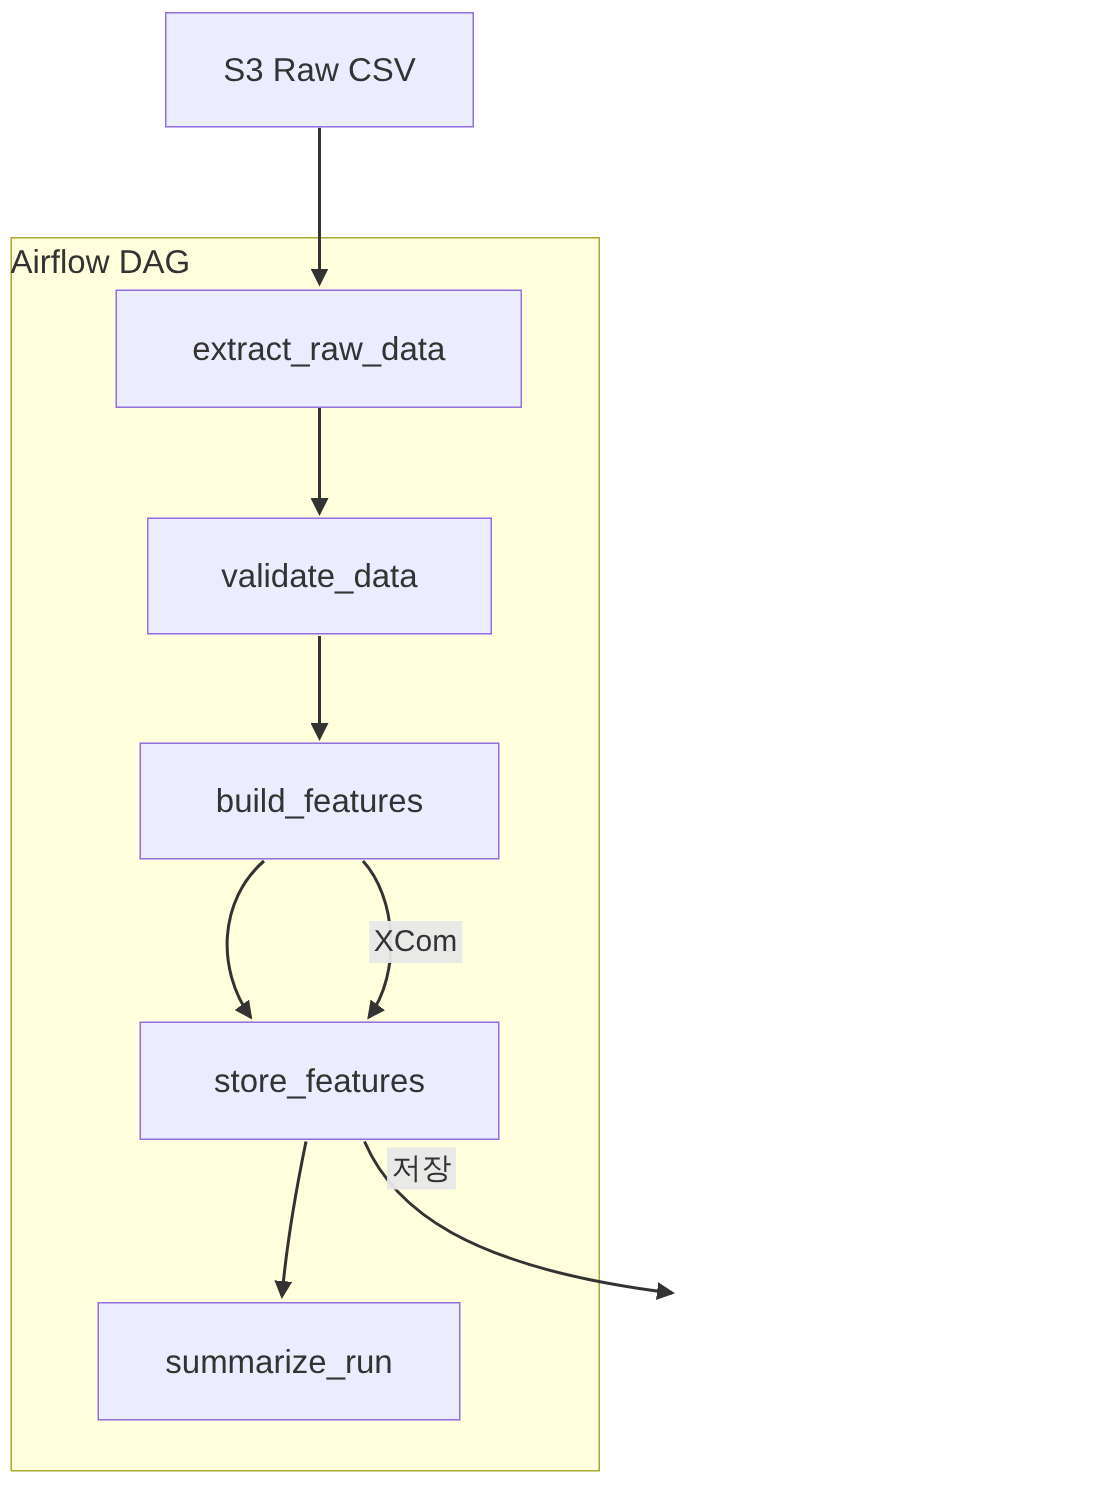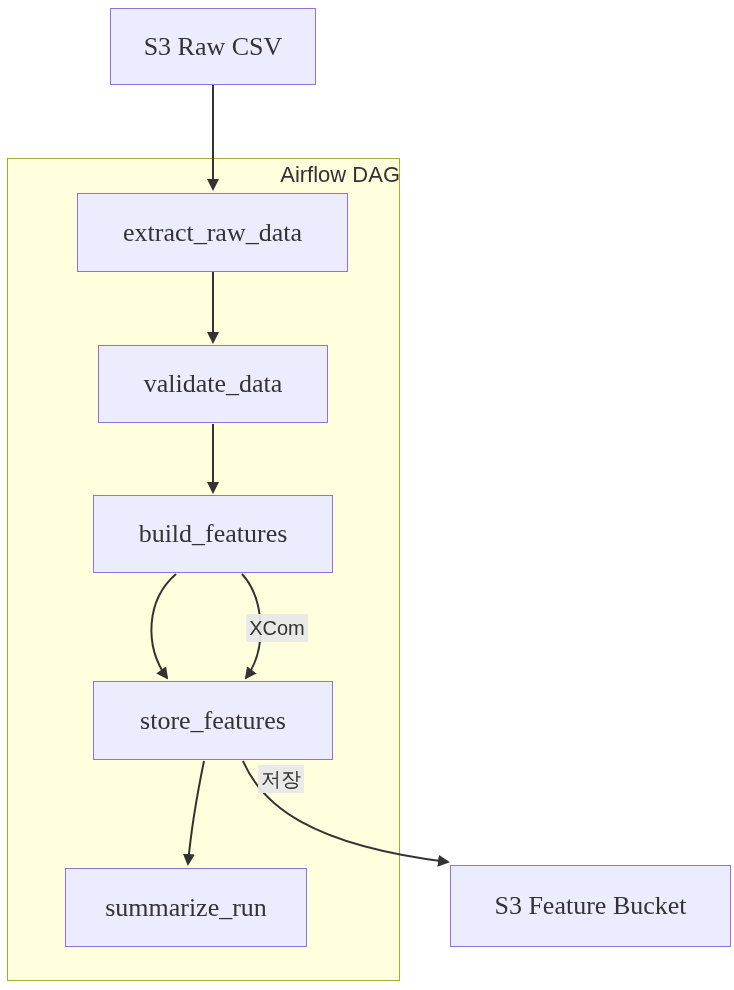--- a/index.html
+++ b/index.html
@@ -23,44 +23,43 @@
     height: 823px;
     background: #FFFFDE;
     border: 1px solid #AAAA33;
     box-sizing: border-box;
   }
   .cluster-label {
     position: absolute;
     left: 7px;
     top: 162px;
     width: 393px;
-    text-align: right;
+    text-align: left;
     font-size: 22px;
     color: #333333;
   }
   .edges {
     position: absolute;
     left: 0;
     top: 0;
     width: 734px;
     height: 990px;
     pointer-events: none;
   }
   .node {
     position: absolute;
     background: #ECECFF;
     border: 1px solid #9370DB;
     box-sizing: border-box;
     display: flex;
     align-items: center;
     justify-content: center;
-    font-size: 26px;
+    font-size: 22px;
     color: #333333;
     white-space: nowrap;
-    font-family: Liberation Serif, serif;
   }
   .node-s3-raw      { left: 110px; top:   8px; width: 206px; height: 77px; }
   .node-extract     { left:  77px; top: 193px; width: 271px; height: 79px; }
   .node-validate    { left:  98px; top: 345px; width: 230px; height: 78px; }
   .node-build       { left:  93px; top: 495px; width: 240px; height: 78px; }
   .node-store       { left:  93px; top: 681px; width: 240px; height: 79px; }
   .node-summarize   { left:  65px; top: 868px; width: 242px; height: 79px; }
   .node-bucket      { left: 450px; top: 865px; width: 281px; height: 82px; }
   .edge-label {
     position: absolute;
@@ -117,21 +116,18 @@
   </div>
 
   <div class="node node-build">
     <span>build_features</span>
   </div>
 
   <div class="node node-summarize">
     <span>summarize_run</span>
   </div>
 
-  <div class="node node-bucket">
-    <span>S3 Feature Bucket</span>
-  </div>
 
   <div class="edge-label edge-label-xcom">XCom</div>
 
   <div class="edge-label edge-label-save">저장</div>
 
 </div>
 
 </body></html>

